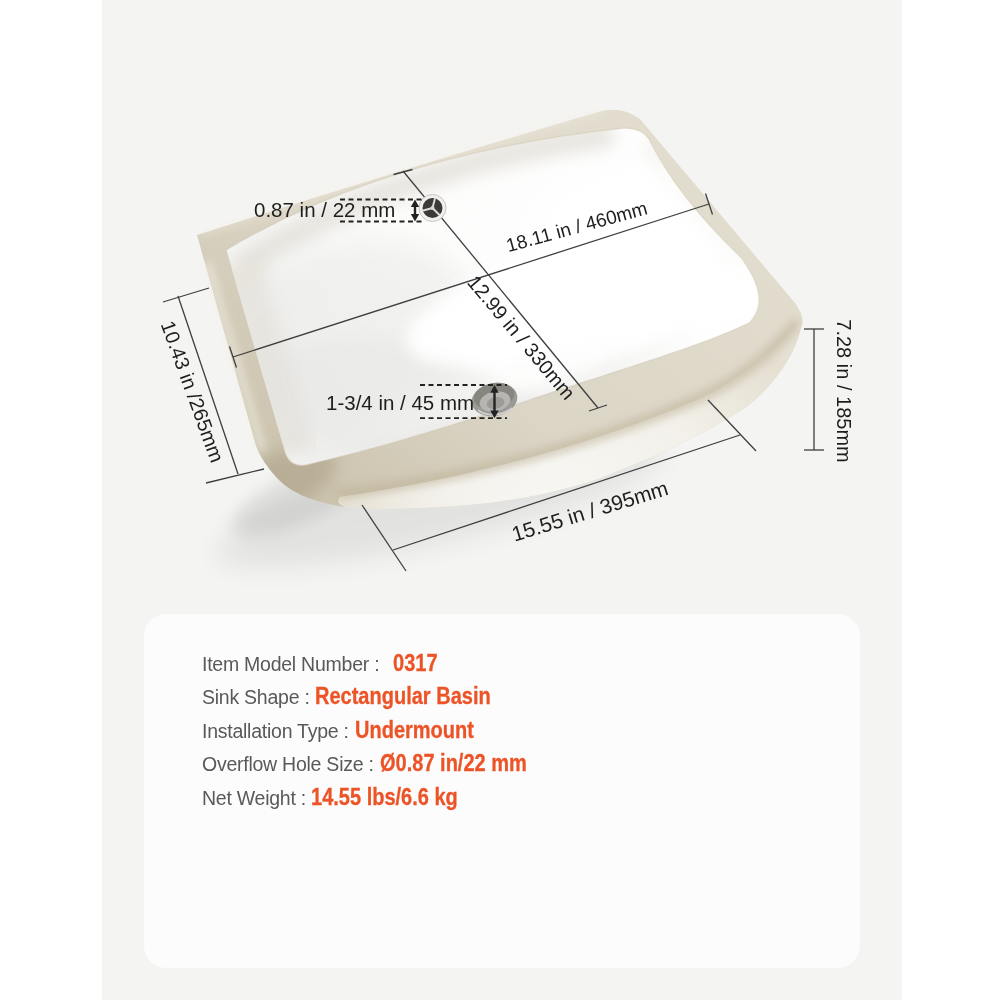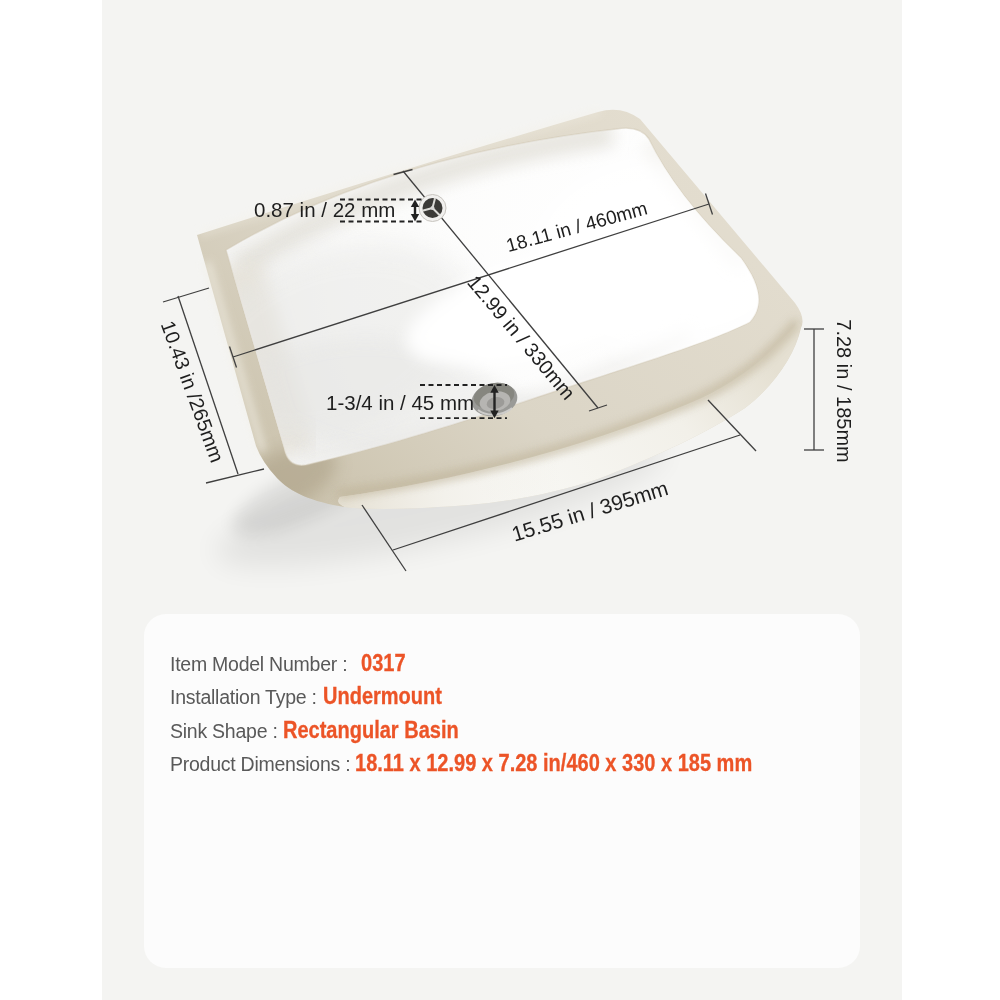--- a/index.html
+++ b/index.html
@@ -1,19 +1,19 @@
 <!DOCTYPE html>
 <html><head>
 <meta charset="utf-8">
 <style>
   html,body{margin:0;padding:0;background:#ffffff;}
   .page{position:relative;width:1000px;height:1000px;overflow:hidden;font-family:"Liberation Sans",sans-serif;background:#ffffff;}
   .card{position:absolute;left:102px;top:0;width:800px;height:1000px;background:#f4f4f2;}
   .panel{position:absolute;left:144px;top:614px;width:716px;height:354px;background:#fcfcfc;border-radius:22px;}
-  .specs{position:absolute;left:170px;top:647px;font-size:19.5px;line-height:32.4px;color:#595959;white-space:nowrap;letter-spacing:-0.25px;}
+  .specs{position:absolute;left:202px;top:647px;font-size:19.5px;line-height:32.4px;color:#595959;white-space:nowrap;letter-spacing:-0.25px;}
   .specs b{color:#ec5427;font-weight:bold;font-size:23px;letter-spacing:0;display:inline-block;transform:scaleX(0.87);transform-origin:0 50%;-webkit-text-stroke:0.3px #ec5427;}
   svg{position:absolute;left:0;top:0;}
 </style>
 </head>
 <body>
 <div class="page">
 
   <div class="card"></div>
 
   <svg width="1000" height="1000" viewBox="0 0 1000 1000">
@@ -217,24 +217,25 @@
 
     <text x="326" y="410" font-size="20.5" fill="#1e1e1e">1-3/4 in / 45 mm</text>
   </svg>
 
   <div class="panel"></div>
 
   <div class="specs">
 
     <div>Item Model Number :<b id="v1" style="margin-left:13.5px">0317</b></div>
 
+    <div>Sink Shape :<b id="v2" style="margin-left:5px">Rectangular Basin</b></div>
+
     <div>Installation Type :<b id="v3" style="margin-left:6px">Undermount</b></div>
 
-    <div>Sink Shape :<b id="v2" style="margin-left:5px">Rectangular Basin</b></div>
-
-
-
-
-
-
-    <div>Product Dimensions :<b id="v9" style="margin-left:5px">18.11 x 12.99 x 7.28 in/460 x 330 x 185 mm</b></div>
+
+    <div>Overflow Hole Size :<b id="v5" style="margin-left:6px">Ø0.87 in/22 mm</b></div>
+
+
+
+    <div>Net Weight :<b id="v8" style="margin-left:5.5px">14.55 lbs/6.6 kg</b></div>
+
   </div>
 </div>
 
 </body></html>

